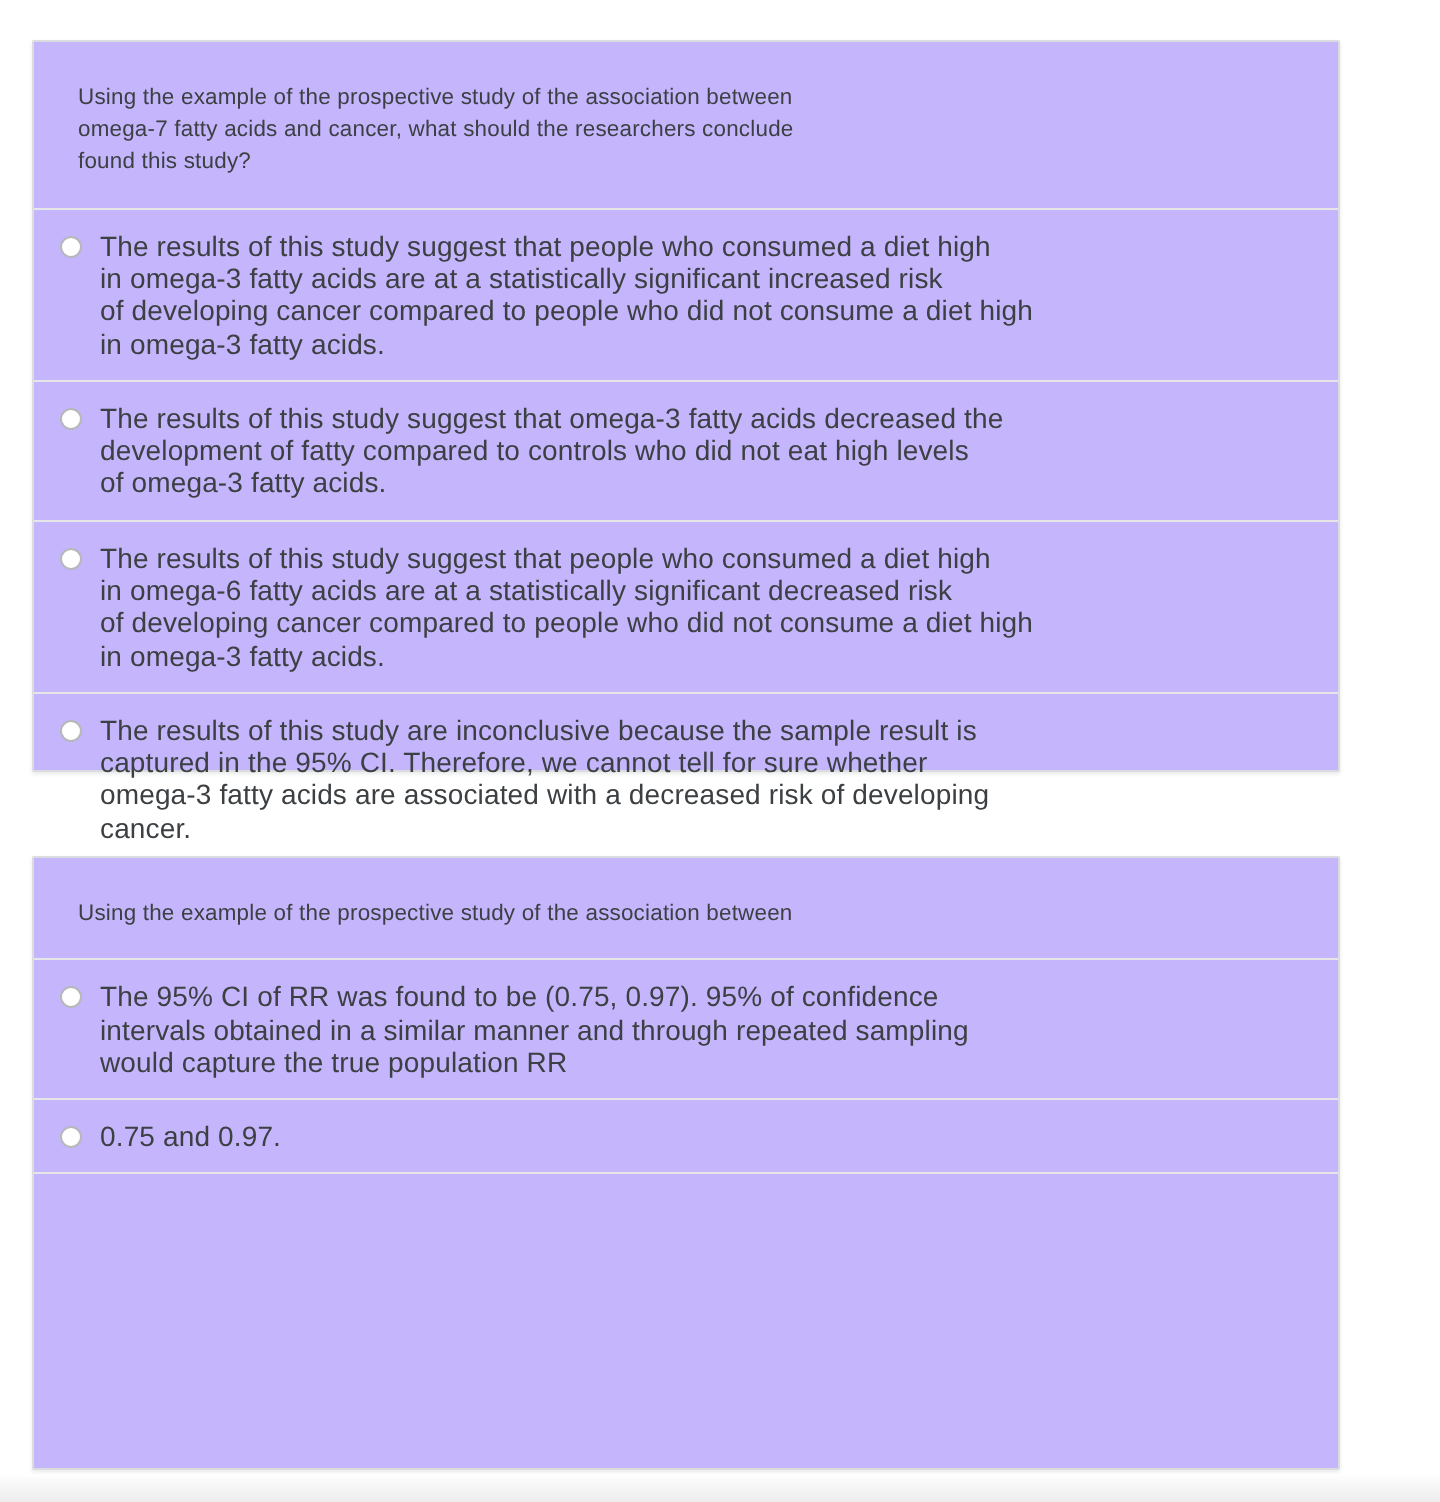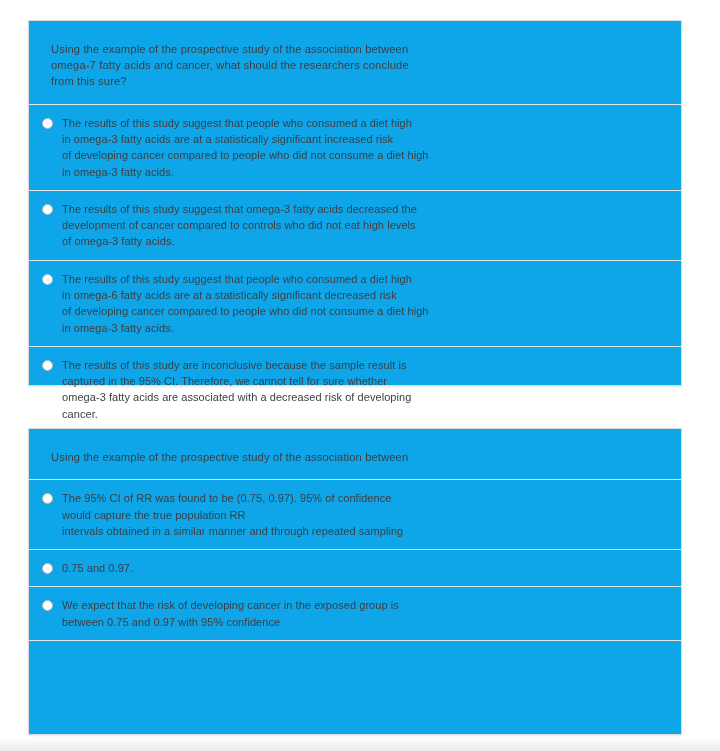--- a/index.html
+++ b/index.html
@@ -28,24 +28,24 @@
     position: absolute;
     left: 0;
     right: 0;
     bottom: 0;
     height: 14px;
     background: linear-gradient(to bottom, #ffffff 0%, #f4f4f4 55%, #ededed 100%);
   }
 
   .card {
     position: absolute;
-    left: 28px;
+    left: 16px;
     width: 654px;
     box-sizing: border-box;
-    background: #0ea5e9;
+    background: #c4b5fd;
     border: 1px solid #dadce0;
     border-radius: 1px;
     box-shadow: 0 1px 2px rgba(60,64,67,0.12);
   }
 
   #card-1 { top: 20px; height: 366px; }
   #card-2 { top: 428px; height: 307px; }
 
   .question {
     padding: 20px 22px 0 22px;
@@ -74,57 +74,57 @@
     height: 9px;
     border: 1px solid #b6b8bb;
     border-radius: 50%;
     background: #ffffff;
     margin-top: 3px;
     margin-left: 0px;
     margin-right: 9px;
   }
 
   .option-text {
-    font-size: 11px;
+    font-size: 14px;
     line-height: 16.3px;
     color: #3c4043;
     letter-spacing: 0.005em;
     flex: 1 1 auto;
   }
   .opt-line { display: block; white-space: pre; }
 </style>
 </head>
 <body>
 
 <div class="page">
 
   <div class="card" id="card-1">
     <div class="question">
       <span class="question-line">Using the example of the prospective study of the association between</span>
       <span class="question-line">omega-7 fatty acids and cancer, what should the researchers conclude</span>
-      <span class="question-line">from this sure?</span>
+      <span class="question-line">found this study?</span>
     </div>
 
     <div class="options">
 
       <div class="option">
         <span class="radio"></span>
         <span class="option-text">
           <span class="opt-line">The results of this study suggest that people who consumed a diet high</span>
           <span class="opt-line">in omega-3 fatty acids are at a statistically significant increased risk</span>
           <span class="opt-line">of developing cancer compared to people who did not consume a diet high</span>
           <span class="opt-line">in omega-3 fatty acids.</span>
         </span>
       </div>
 
       <div class="option">
         <span class="radio"></span>
         <span class="option-text">
           <span class="opt-line">The results of this study suggest that omega-3 fatty acids decreased the</span>
-          <span class="opt-line">development of cancer compared to controls who did not eat high levels</span>
+          <span class="opt-line">development of fatty compared to controls who did not eat high levels</span>
           <span class="opt-line">of omega-3 fatty acids.</span>
         </span>
       </div>
 
       <div class="option">
         <span class="radio"></span>
         <span class="option-text">
           <span class="opt-line">The results of this study suggest that people who consumed a diet high</span>
           <span class="opt-line">in omega-6 fatty acids are at a statistically significant decreased risk</span>
           <span class="opt-line">of developing cancer compared to people who did not consume a diet high</span>
@@ -149,40 +149,33 @@
     <div class="question">
       <span class="question-line">Using the example of the prospective study of the association between</span>
     </div>
 
     <div class="options">
 
       <div class="option">
         <span class="radio"></span>
         <span class="option-text">
           <span class="opt-line">The 95% CI of RR was found to be (0.75, 0.97). 95% of confidence</span>
+          <span class="opt-line">intervals obtained in a similar manner and through repeated sampling</span>
           <span class="opt-line">would capture the true population RR</span>
-          <span class="opt-line">intervals obtained in a similar manner and through repeated sampling</span>
         </span>
       </div>
 
 
       <div class="option">
         <span class="radio"></span>
         <span class="option-text">
           <span class="opt-line">0.75 and 0.97.</span>
         </span>
       </div>
 
-      <div class="option">
-        <span class="radio"></span>
-        <span class="option-text">
-          <span class="opt-line">We expect that the risk of developing cancer in the exposed group is</span>
-          <span class="opt-line">between 0.75 and 0.97 with 95% confidence</span>
-        </span>
-      </div>
 
       <div class="option">
         
         
       </div>
 
     </div>
   </div>
 
   <div class="bottom-band"></div>

